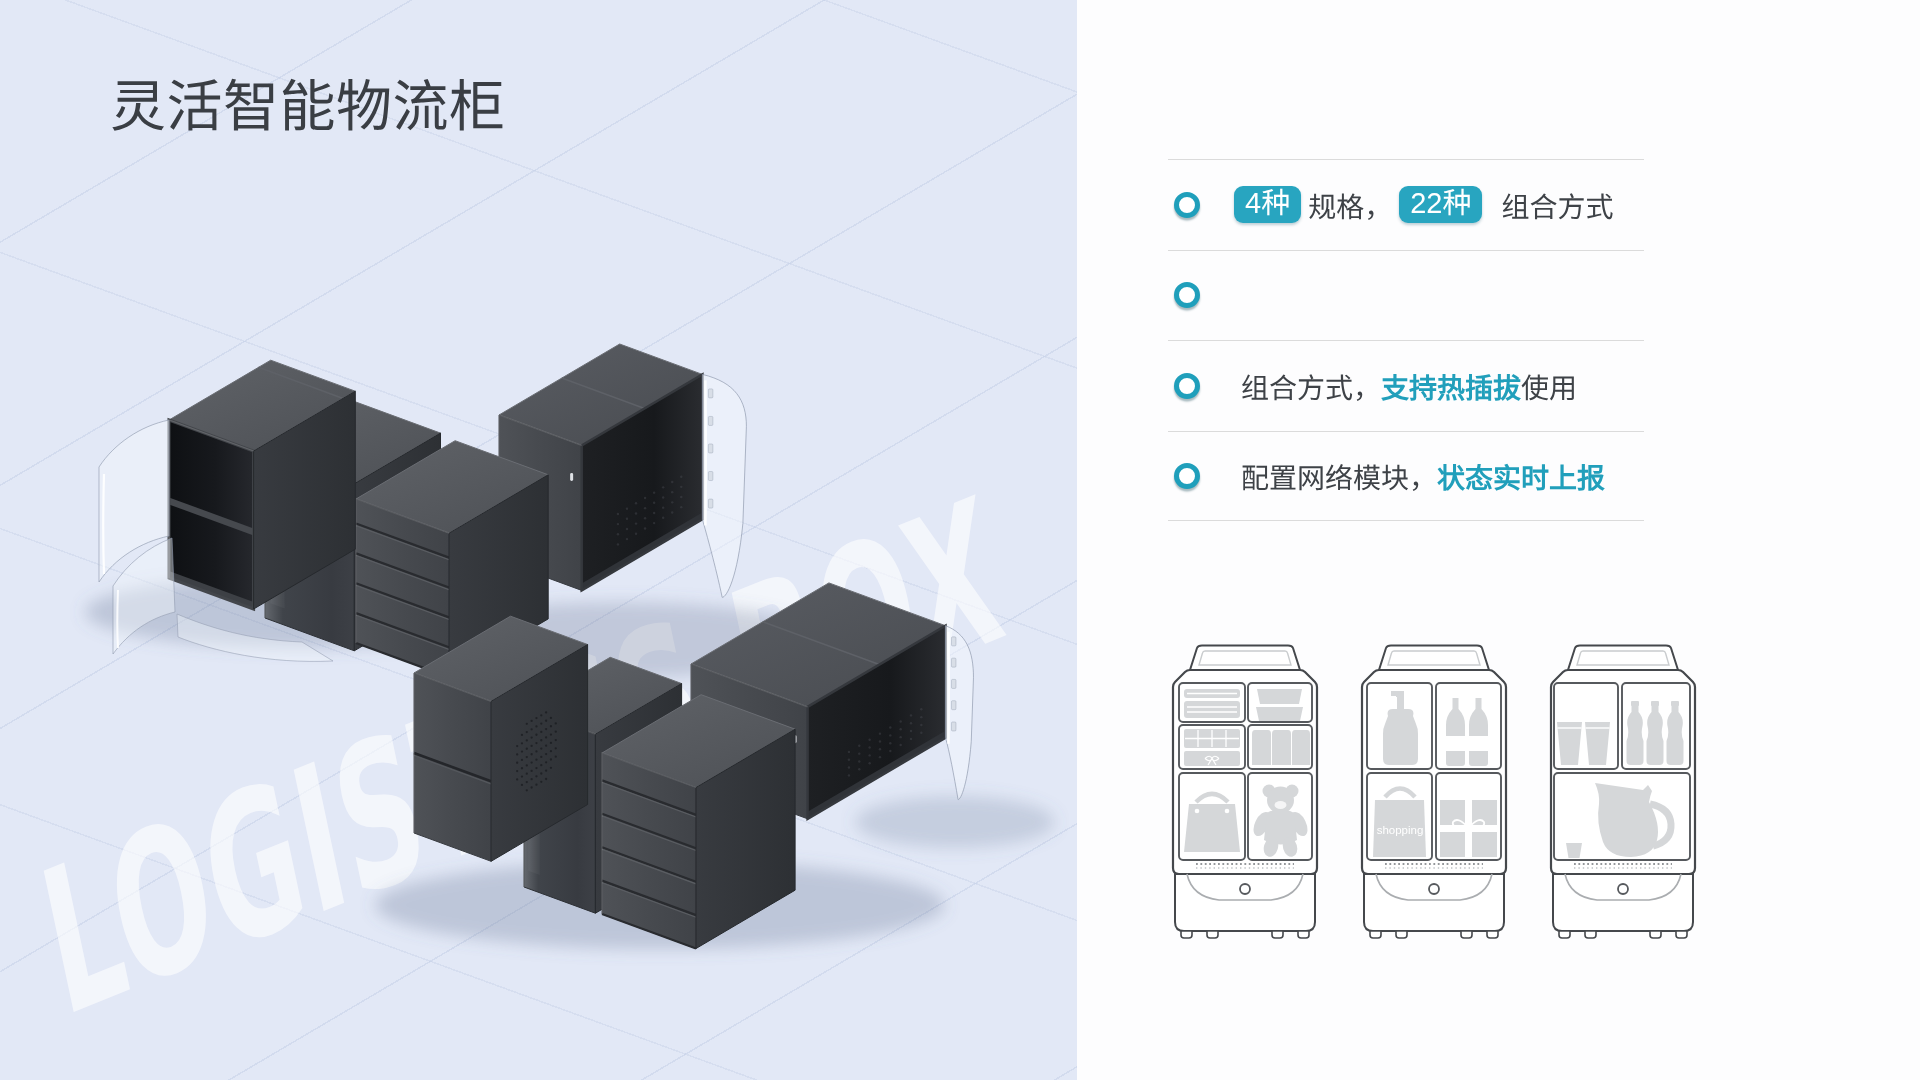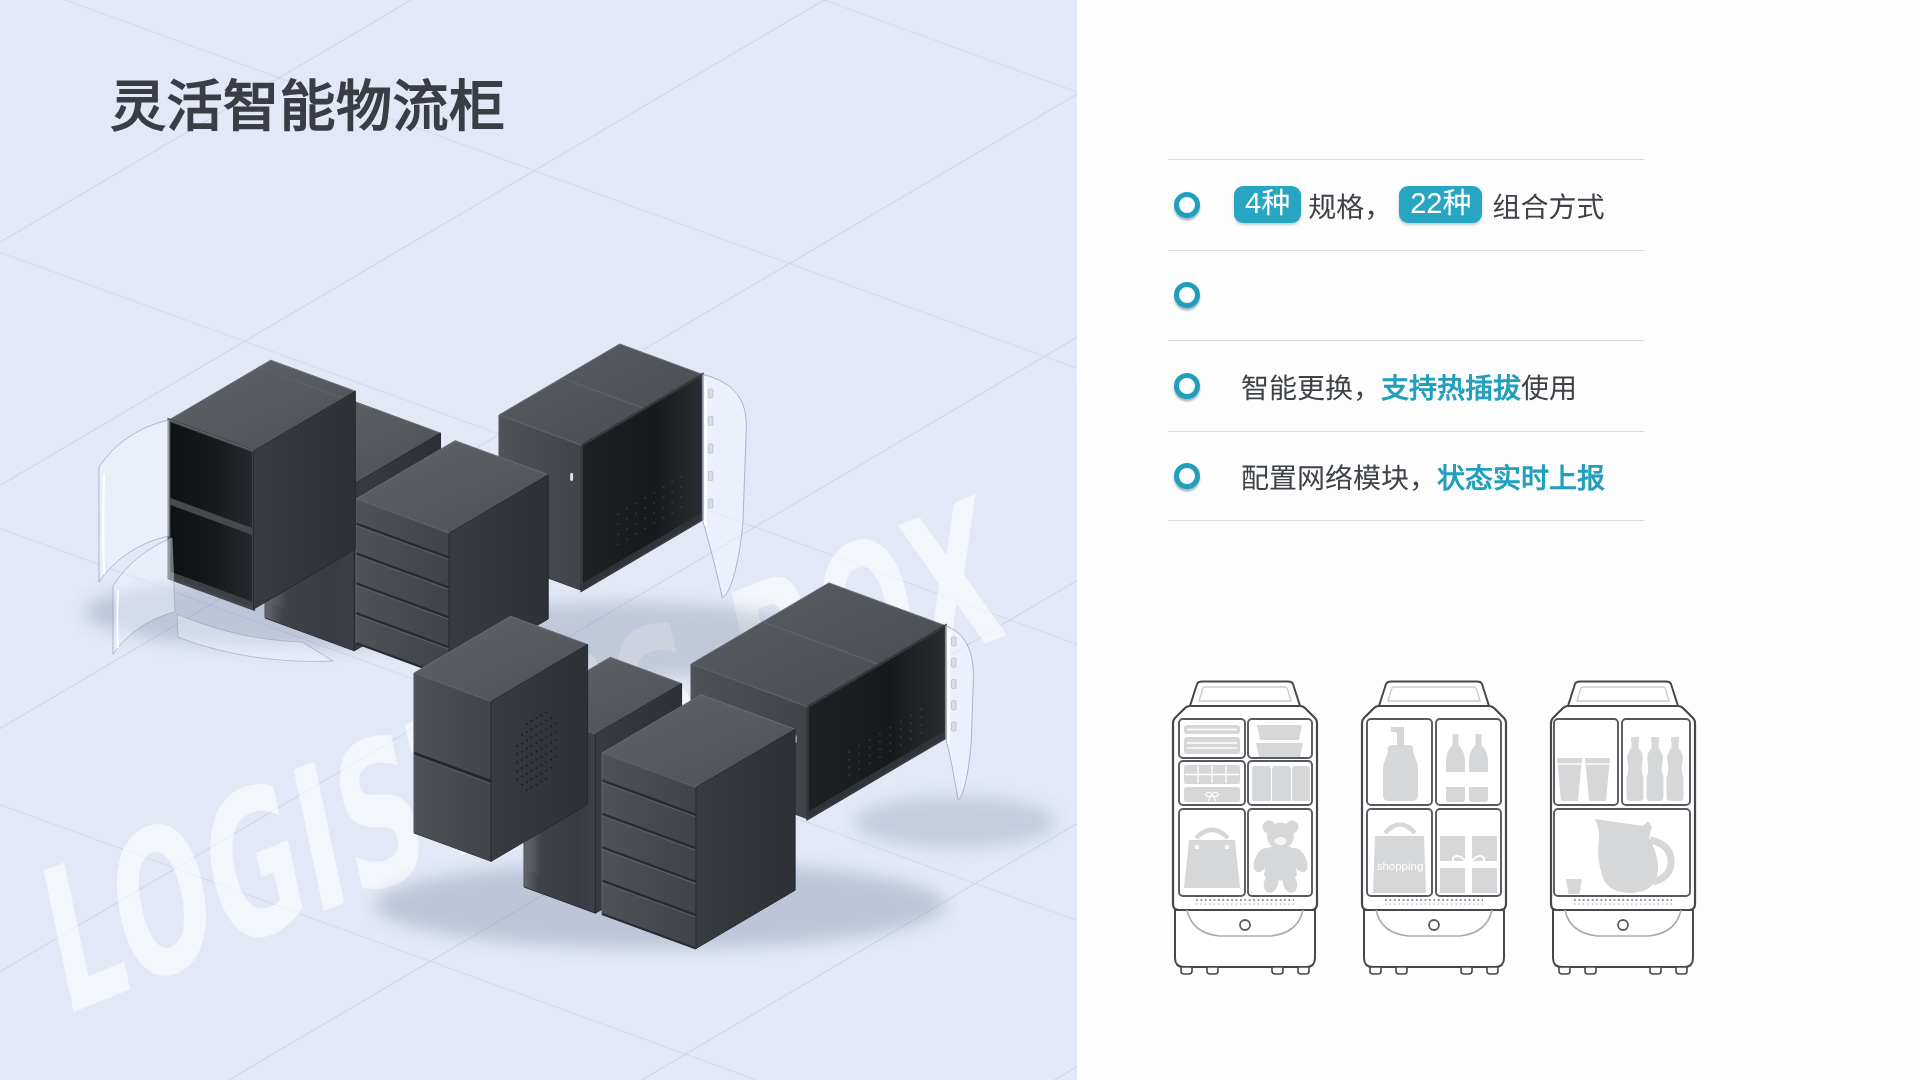--- a/index.html
+++ b/index.html
@@ -9,37 +9,37 @@
   
   .left-panel{position:absolute;left:0;top:0;width:1077px;height:1080px;background:#e2e8f6;overflow:hidden;}
   .grid-overlay{position:absolute;inset:0;
     background:
       repeating-linear-gradient(149.5deg, rgba(176,190,220,0) 0px, rgba(176,190,220,0) 208px, rgba(176,190,220,.5) 208px, rgba(176,190,220,.5) 209.5px),
       repeating-linear-gradient(20deg, rgba(176,190,220,0) 0px, rgba(176,190,220,0) 258px, rgba(176,190,220,.42) 258px, rgba(176,190,220,.42) 259.5px);
     opacity:.6;}
   .watermark{position:absolute;left:29px;top:852px;transform:rotate(-22deg) skewX(-10deg) scale(0.6,1);transform-origin:0 0;
     font-size:195px;font-weight:800;letter-spacing:2px;color:rgba(255,255,255,.6);white-space:nowrap;line-height:1;
     font-family:"DejaVu Sans",sans-serif;}
-  .page-title{position:absolute;left:110px;top:73px;font-size:56px;font-weight:700;color:#3a3e44;letter-spacing:0.5px;margin:0;line-height:68px;}
+  .page-title{position:absolute;left:110px;top:73px;font-size:56px;font-weight:400;color:#3a3e44;letter-spacing:0.5px;margin:0;line-height:68px;}
   .cabinet-illustration{position:absolute;left:0;top:0;}
 
   
   .right-panel{position:absolute;left:1077px;top:0;width:843px;height:998px;background:#fdfdfe;}
   .features{position:absolute;left:91px;top:159px;width:476px;margin:0;padding:0;list-style:none;}
   .feature-row{display:flex;align-items:center;height:90.6px;border-top:1px solid #dbdbdb;padding-left:6px;box-sizing:border-box;}
   .feature-row:last-child{border-bottom:1px solid #dbdbdb;text-align:right;}
   .bullet-ring{flex:0 0 auto;width:16px;height:16px;border-radius:50%;border:5.5px solid #1f9fbb;background:#fff;
     margin-right:41px;box-shadow:0 2.5px 2px rgba(30,75,90,.38);}
   .feature-text{display:flex;align-items:center;gap:7px;font-size:28px;color:#3e4247;white-space:nowrap;}
   .feature-text .badge{display:inline-block;background:#28a5c0;color:#fff;border-radius:9px;padding:1px 11px 3px;
     font-size:29px;line-height:33px;box-shadow:0 2px 3px rgba(30,90,110,.28);}
   .feature-text .hl{color:#219fbb;font-weight:700;}
   .seg{display:inline-block;}
 
-  .mini-cabinets{position:absolute;left:94px;top:680px;display:flex;}
+  .mini-cabinets{position:absolute;left:94px;top:644px;display:flex;}
   .mini-cabinets svg{margin-right:41px;}
 </style>
 </head>
 <body>
 
 <div class="stage">
 
   <section class="left-panel">
     <div class="grid-overlay"></div>
     <div class="watermark">LOGISTICS BOX</div>
@@ -339,30 +339,30 @@
   </section>
 
   <section class="right-panel">
     <ul class="features">
       <li class="feature-row">
         <span class="bullet-ring"></span>
         <span class="feature-text">
           <span class="seg badge" style="margin-left:-7px">4种</span>
           <span class="seg">规格，</span>
           <span class="seg badge">22种</span>
-          <span class="seg" style="margin-left:3px">组合方式</span>
+          <span class="seg" style="margin-left:12px">组合方式</span>
         </span>
       </li>
       <li class="feature-row">
         <span class="bullet-ring"></span>
       </li>
       <li class="feature-row">
         <span class="bullet-ring"></span>
         <span class="feature-text">
-          <span class="seg">智能更换，</span>
+          <span class="seg">组合方式，</span>
           <span class="seg hl" style="margin-left:-7px">支持热插拔</span>
           <span class="seg" style="margin-left:-7px">使用</span>
         </span>
       </li>
       <li class="feature-row">
         <span class="bullet-ring"></span>
         <span class="feature-text">
           <span class="seg">配置网络模块，</span>
           <span class="seg hl" style="margin-left:-7px">状态实时上报</span>
         </span>

